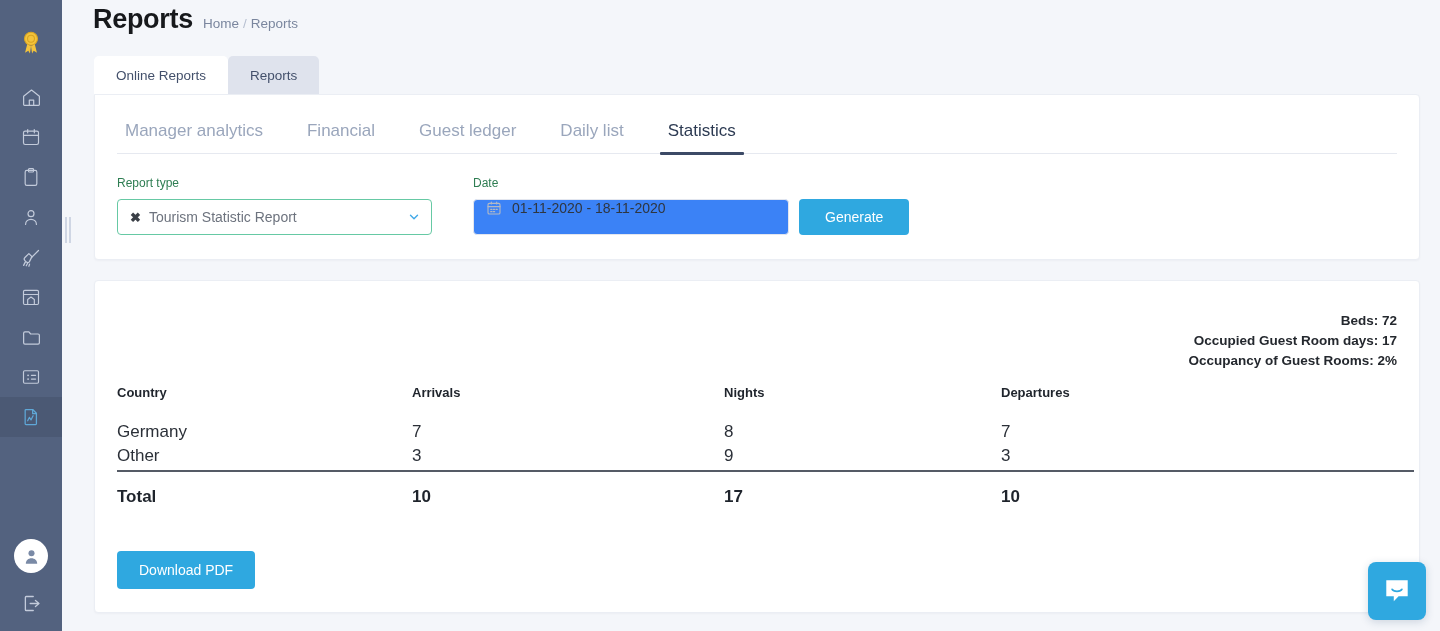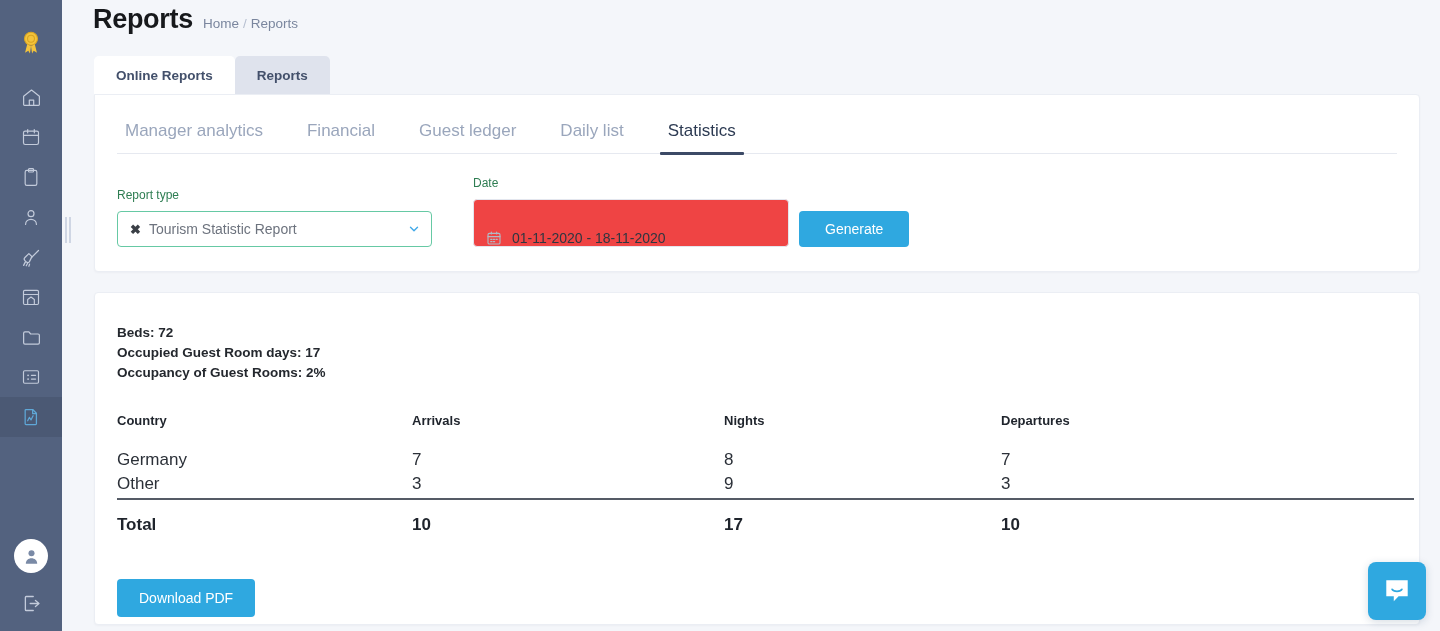--- a/index.html
+++ b/index.html
@@ -77,21 +77,21 @@
   .crumbs .sep { margin: 0 4px; color: #b6bfd0; }
 
   
   .tabstrip {
     display: flex; align-items: flex-end;
     padding-left: 32px; height: 38px; margin-top: 16px;
   }
   .otab {
     height: 38px; padding: 0 22px;
     display: flex; align-items: center;
-    font-size: 13.5px; font-weight: bold; color: #43506b;
+    font-size: 13.5px; font-weight: normal; color: #43506b;
     border-radius: 5px 5px 0 0;
     cursor: pointer; position: relative;
   }
   .otab.active { background: #ffffff; }
   .otab.inactive { background: #dfe3ed; }
 
   .card {
     background: #ffffff;
     margin: 0 20px 0 32px;
     border: 1px solid #ebeef4;
@@ -134,38 +134,38 @@
     border: 1px solid #66c9a4; border-radius: 4px; background: #fff;
     display: flex; align-items: center; padding: 0 10px 0 12px;
     cursor: pointer;
   }
   .sel-x { font-size: 13px; color: #3a3f46; margin-right: 8px; font-weight: bold; }
   .sel-val { font-size: 14px; color: #6d737e; flex: 1 1 auto; }
   .chev { color: #40a9e8; display: flex; align-items: center; }
 
   .date-wrap { margin-left: 41px; }
   .date-box {
-    width: 316px; height: 48px;
-    border: 1px solid #e3e6ee; border-radius: 4px; background: #ef4444;
-    display: flex; align-items: flex-end; padding: 0 12px;
+    width: 316px; height: 36px;
+    border: 1px solid #e3e6ee; border-radius: 4px; background: #3b82f6;
+    display: flex; align-items: flex-start; padding: 0 12px;
     cursor: pointer;
   }
   .cal-icon { margin-right: 10px; display: flex; align-items: center; }
   .date-val { font-size: 14px; color: #2f3640; }
 
   .btn-generate {
     margin-left: 10px; height: 36px; padding: 0 26px;
     background: #2fa8e0; color: #fff; border: none; border-radius: 4px;
     font-size: 14px; font-family: "Liberation Sans", sans-serif;
     cursor: pointer;
   }
 
   
   .report-body { padding: 30px 22px 0 22px; }
-  .summary { margin-bottom: 30px; }
+  .summary { margin-bottom: 14px; text-align: right; }
   .summary-line {
     font-size: 13.5px; font-weight: bold; color: #24282e;
     line-height: 20px;
   }
 
   table.stat {
     width: 1297px; border-collapse: collapse; table-layout: fixed;
   }
   table.stat th {
     text-align: left; font-size: 13px; font-weight: bold; color: #1f242c;

